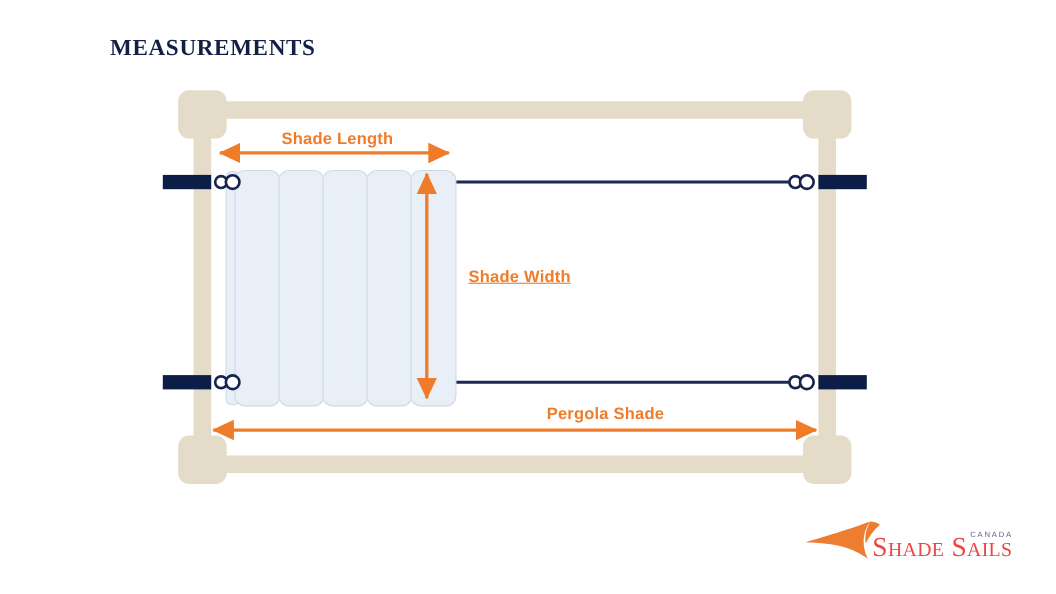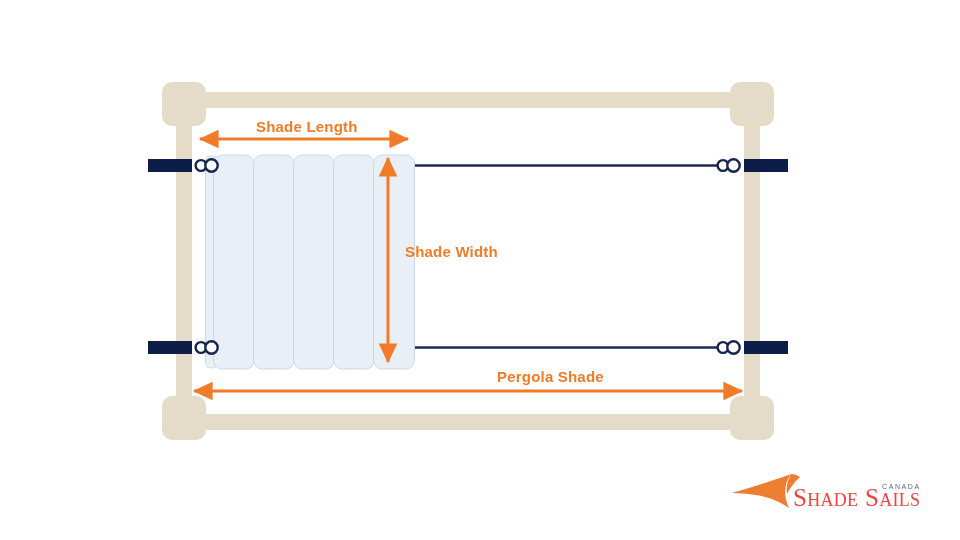--- a/index.html
+++ b/index.html
@@ -43,21 +43,21 @@
   .meas-label {
     position: absolute;
     font-family: "Liberation Sans", sans-serif;
     font-weight: bold;
     font-size: 15px;
     color: #F07B28;
     white-space: nowrap;
     letter-spacing: 0.2px;
   }
   #label-shade-length { left: 256px; top: 118px; text-align: center; }
-  #label-shade-width  { left: 405px; top: 243px; }
+  #label-shade-width  { left: 426px; top: 243px; text-decoration: underline; }
   #label-pergola-length { left: 497px; top: 368px; }
 
   
   #logo {
     position: absolute;
     left: 731px;
     top: 470px;
     width: 196px;
     height: 56px;
   }
@@ -88,20 +88,21 @@
     letter-spacing: 1.6px;
     color: #5C6680;
     white-space: nowrap;
   }
 </style>
 </head>
 <body>
 
 <div id="page">
 
+  <div id="page-title">MEASUREMENTS</div>
 
   <div id="diagram">
     <svg width="960" height="540" viewBox="0 0 960 540" xmlns="http://www.w3.org/2000/svg">
       <defs>
         <marker id="arrowOrangeEnd" markerWidth="7" markerHeight="7" refX="6.2" refY="3.5" orient="auto" markerUnits="strokeWidth">
           <path d="M0,0.4 L6.6,3.5 L0,6.6 Z" fill="#F07B28"></path>
         </marker>
         <marker id="arrowOrangeStart" markerWidth="7" markerHeight="7" refX="0.8" refY="3.5" orient="auto" markerUnits="strokeWidth">
           <path d="M7,0.4 L0.4,3.5 L7,6.6 Z" fill="#F07B28"></path>
         </marker>

